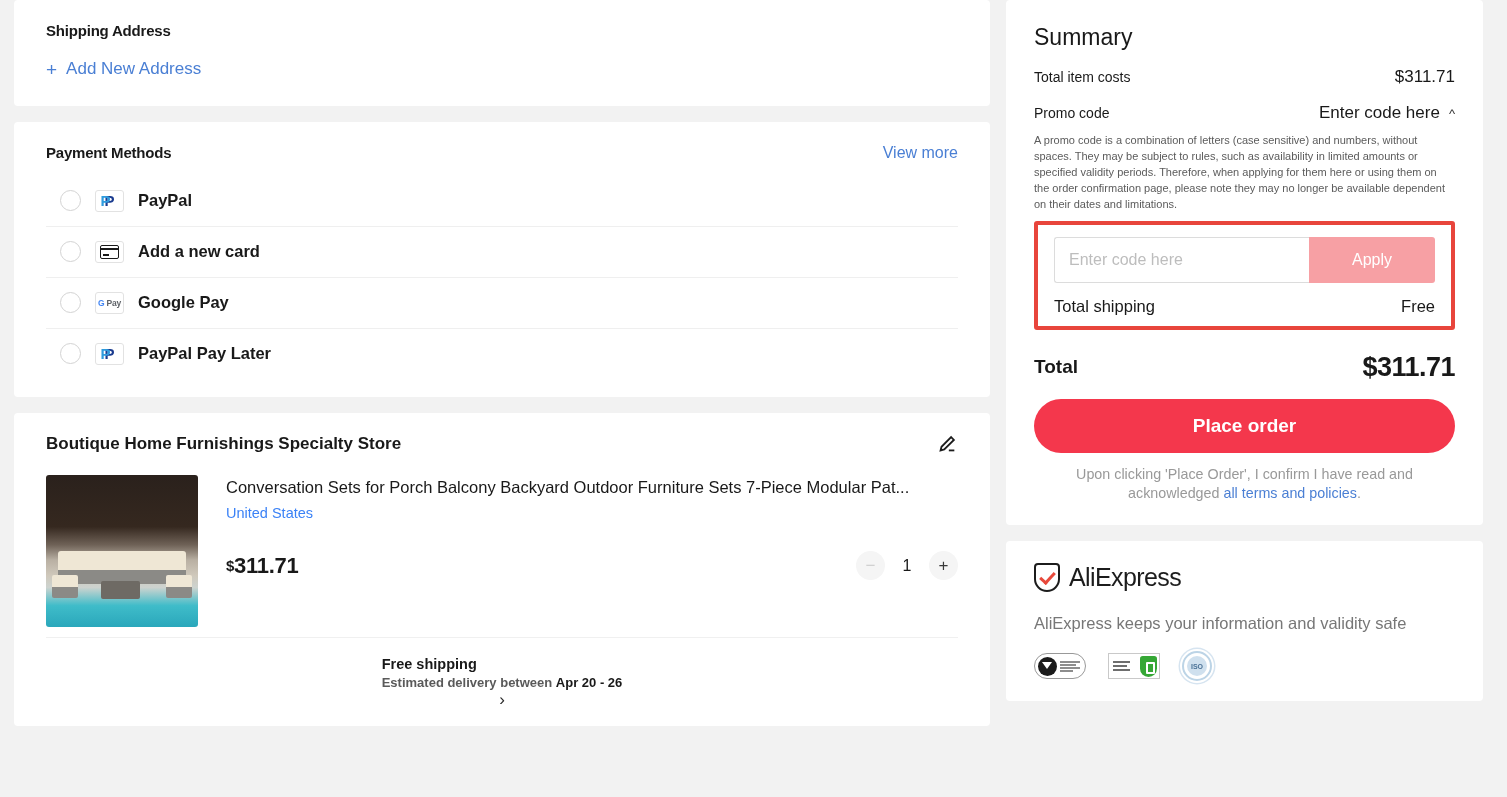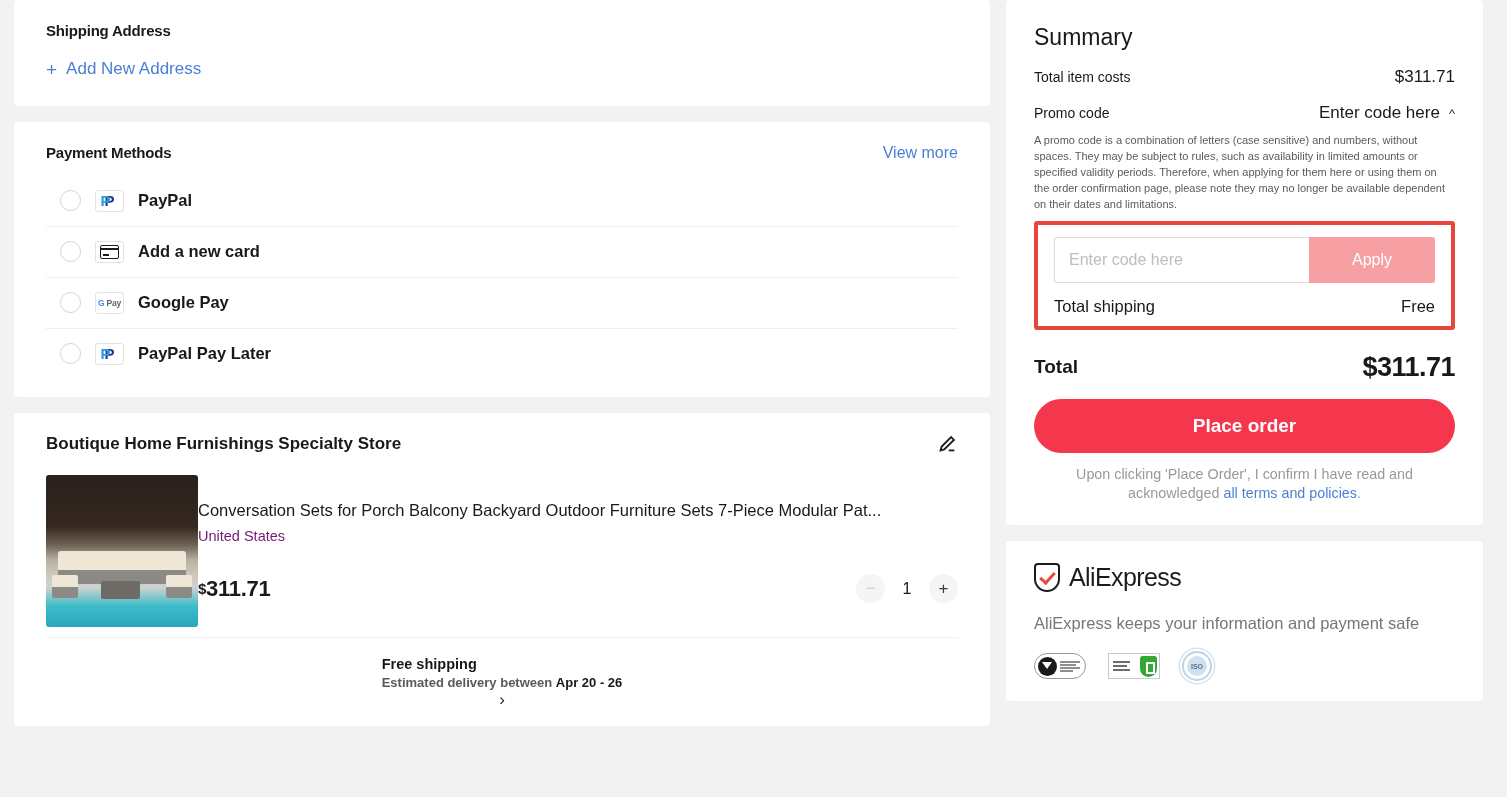--- a/index.html
+++ b/index.html
@@ -53,21 +53,21 @@
   .card-ico { width: 19px; height: 14px; border: 1.6px solid #1a1a1a; border-radius: 2px; position: relative; }
   .card-ico::before { content:""; position:absolute; left:0; right:0; top:2px; height:2px; background:#1a1a1a; }
   .card-ico::after { content:""; position:absolute; left:2px; bottom:2px; width:6px; height:2px; background:#1a1a1a; }
   .pay-label { font-size: 16.5px; font-weight: bold; }
 
   
   .prod-card { padding: 20px 32px 0 32px; }
   .store-row { display: flex; align-items: center; justify-content: space-between; padding-bottom: 6px; }
   .store-name { font-size: 17px; font-weight: bold; }
   .pencil { width: 22px; height: 22px; cursor: pointer; }
-  .prod-body { display: flex; gap: 0; padding-top: 14px; align-items: center; }
+  .prod-body { display: flex; gap: 28px; padding-top: 14px; }
   .thumb {
     width: 152px; height: 152px; flex: none; border-radius: 3px; overflow: hidden;
     background: linear-gradient(#2a211c 0%, #35281f 34%, #6f6257 46%, #b9b0a3 56%,
                 #cfc8bb 66%, #cdd3cf 74%, #3fbcc9 86%, #2aa7bb 100%);
     position: relative;
   }
   .thumb .sofa {
     position:absolute; left:8%; right:8%; top:50%; height:22%;
     background: linear-gradient(#efe7d5 0 58%, #8b8a86 58% 100%);
     border-radius: 3px;
@@ -80,21 +80,21 @@
     position:absolute; top:66%; width:17%; height:15%;
     background: linear-gradient(#efe7d5 0 52%, #8b8a86 52% 100%); border-radius:2px;
   }
   .thumb .ch1 { left: 4%; }
   .thumb .ch2 { right: 4%; }
   .prod-info { flex: 1; min-width: 0; padding-top: 2px; }
   .prod-title {
     font-size: 16.5px; line-height: 1.25; color: #191919;
     white-space: nowrap; overflow: hidden; text-overflow: ellipsis;
   }
-  .prod-sub { margin-top: 8px; font-size: 14.5px; color: #701a75; }
+  .prod-sub { margin-top: 8px; font-size: 14.5px; color: #3b82f6; }
   .price-row { display: flex; align-items: center; justify-content: space-between; margin-top: 30px; }
   .price { font-size: 22px; font-weight: bold; letter-spacing: -.3px; }
   .price .cur { font-size: 15px; font-weight: bold; vertical-align: 2px; }
   .stepper { display: flex; align-items: center; gap: 16px; }
   .step-btn {
     width: 29px; height: 29px; border-radius: 50%; background: #f5f5f5;
     display: flex; align-items: center; justify-content: center;
     font-size: 17px; color: #3a3a3a; cursor: pointer; user-select: none; line-height: 1;
   }
   .step-btn.dis { color: #cfcfcf; }
@@ -360,21 +360,21 @@
       <div class="terms">
         <span>Upon clicking 'Place Order', I confirm I have read and acknowledged </span><a href="#">all terms and policies</a><span>.</span>
       </div>
     </div>
 
     <div class="card foot-card">
       <div class="ali-logo">
         <span class="ali-shield"></span>
         <span class="ali-word">AliExpress</span>
       </div>
-      <div class="foot-txt">AliExpress keeps your information and payment safe</div>
+      <div class="foot-txt">AliExpress keeps your information and validity safe</div>
       <div class="badges">
         <span class="badge-truste">
           <span class="truste-circ"></span>
           <span class="truste-lines">
               <i></i>
               <i></i>
               <i></i>
               <i></i>
             </span>
         </span>

